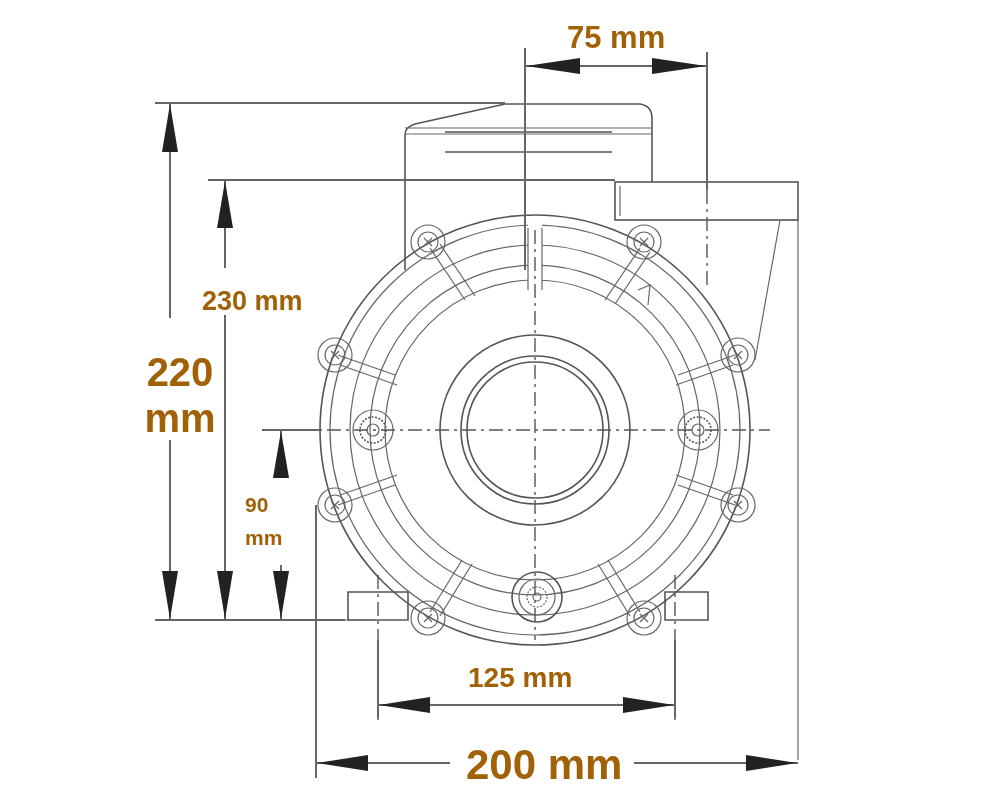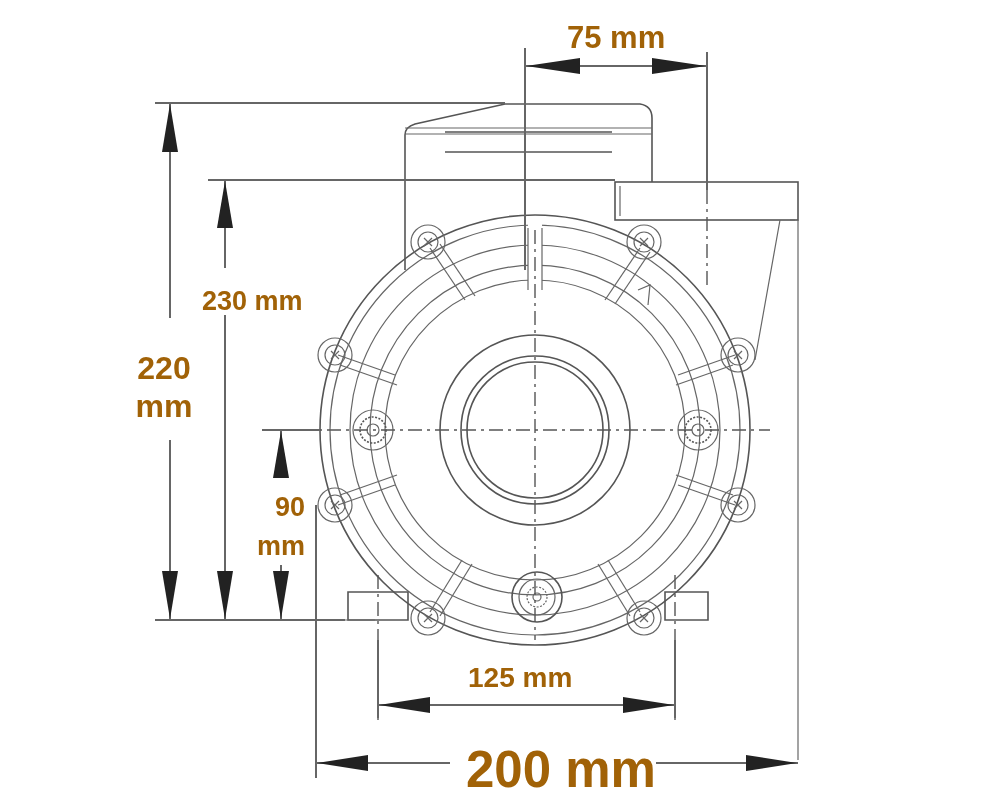--- a/index.html
+++ b/index.html
@@ -5,21 +5,21 @@
     html, body { margin: 0; padding: 0; background: #ffffff; }
     body { width: 1000px; height: 800px; overflow: hidden; position: relative; font-family: "Liberation Sans", sans-serif; }
     #drawing { position: absolute; left: 0; top: 0; width: 1000px; height: 800px; }
     .ln { stroke: #555; stroke-width: 1.6; fill: none; }
     .thin { stroke: #666; stroke-width: 1.2; fill: none; }
     .dim { stroke: #666; stroke-width: 2; fill: none; }
     .ctr { stroke: #555; stroke-width: 1.4; fill: none; stroke-dasharray: 14 5 3 5; }
     .arrow { fill: #222; }
     .lbl { position: absolute; color: #a16207; font-weight: bold; font-family: "Liberation Sans", sans-serif; white-space: nowrap; background: #fff; line-height: 1; }
     .lbl-m { font-size: 31px; }
-    .lbl-l { font-size: 32px; text-align: center; }
+    .lbl-l { font-size: 40px; text-align: center; margin-left: 16px; }
   </style>
 </head>
 <body>
 
 <svg id="drawing" viewBox="0 0 1000 800" xmlns="http://www.w3.org/2000/svg">
   <defs>
     <g id="screw">
       <circle r="17" class="thin"></circle>
       <circle r="10" class="thin"></circle>
       <path d="M-4,-4 L4,4 M4,-4 L-4,4" class="thin"></path>
@@ -159,20 +159,20 @@
 
 <div class="lbl lbl-m" style="left:567px; top:22px;">75 mm</div>
 
 <div class="lbl lbl-l" style="left:126px; top:352px; width:76px; background:transparent;">
   <div>220</div>
   <div style="margin-top:6px;">mm</div>
 </div>
 
 <div class="lbl" style="left:202px; top:288px; font-size:27px;">230 mm</div>
 
-<div class="lbl" style="left:245px; top:494px; width:60px; text-align:right; font-size:27px; background:transparent;">
+<div class="lbl" style="left:245px; top:494px; width:60px; text-align:left; font-size:21px; background:transparent;">
   <div>90</div>
   <div style="margin-top:12px;">mm</div>
 </div>
 
 <div class="lbl" style="left:468px; top:664px; font-size:28px;">125 mm</div>
 
-<div class="lbl" style="left:466px; top:744px; font-size:51px;">200 mm</div>
+<div class="lbl" style="left:466px; top:744px; font-size:42px;">200 mm</div>
 
 </body></html>

